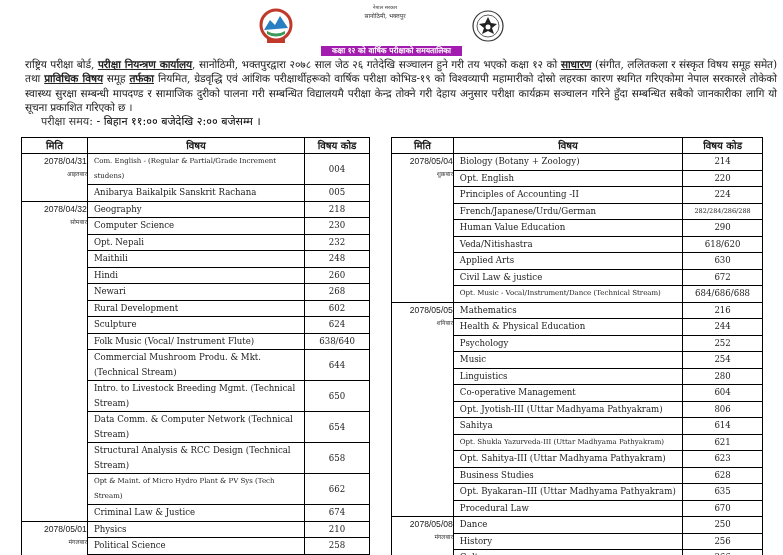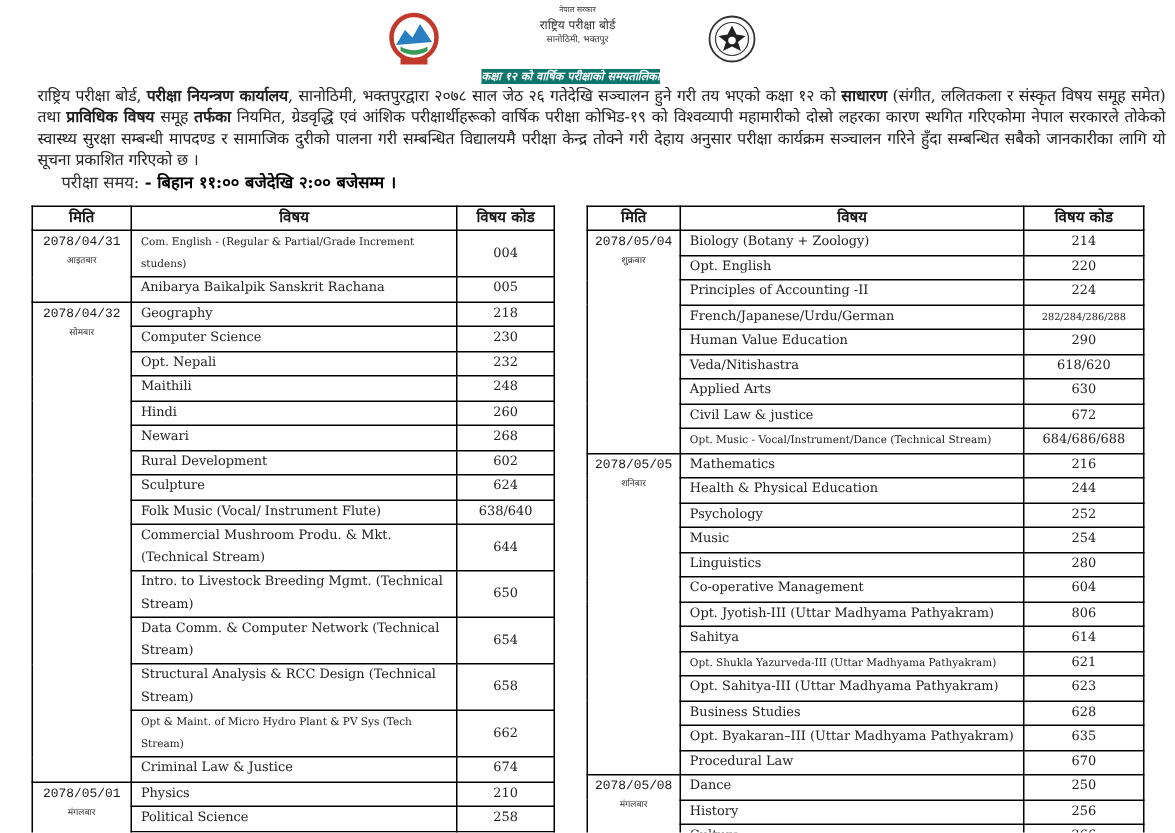--- a/index.html
+++ b/index.html
@@ -6,52 +6,51 @@
   body { width:783px; height:555px; overflow:hidden; position:relative; font-family:"DejaVu Serif", serif; color:#1a1a1a; }
   .header { position:absolute; left:0; top:0; width:783px; height:56px; }
   .logo { position:absolute; top:6px; width:36px; height:40px; }
   .logo-left { left:258px; }
   .logo-right { left:470px; }
   .hdr-text { position:absolute; left:300px; top:4px; width:170px; text-align:center; font-size:7px; line-height:11px; color:#333; }
   .hdr-text .l1 { font-size:5px; line-height:7px; }
   .hdr-text .l2 { font-size:8px; }
   .hdr-text .l3 { font-size:7.5px; }
   .hdr-text .l4 { font-size:6px; line-height:9px; }
-  .title-bar { position:absolute; left:321px; top:46px; background:#0f766e; color:#fff; font-size:7.5px; font-weight:bold; padding:0 0; height:10px; line-height:10px;font-style:italic; }
+  .title-bar { position:absolute; left:321px; top:46px; background:#a21caf; color:#fff; font-size:7.5px; font-weight:bold; padding:0 11px; height:10px; line-height:10px; }
   .intro { position:absolute; left:25px; top:57px; width:752px; font-size:10.5px; line-height:14.3px; color:#222; text-align:justify; letter-spacing:-0.1px; }
-  .intro b { font-weight:bold; }
+  .intro b { font-weight:bold;text-decoration:underline; }
   .exam-time { position:absolute; left:41px; top:115px; font-size:11px; line-height:14px; color:#333; }
-  .exam-time b { font-weight:bold; color:#000;margin-top:40px; }
+  .exam-time b { font-weight:normal; color:#000;margin-top:40px; }
   table.sched { position:absolute; border-collapse:collapse; font-family:"DejaVu Serif", serif; }
   table.sched td, table.sched th { border:1px solid #000; padding:0; height:15.5px; font-size:8.6px; line-height:15px; }
   table.sched th { font-size:10px; font-weight:bold; height:15px; }
   .t-left { left:21px; top:137px; width:349px; }
   .t-right { left:391px; top:137px; width:372px; }
-  td.date { vertical-align:top; text-align:center; font-family:Liberation Mono, monospace; font-size:8.5px; line-height:15px; }
+  td.date { vertical-align:top; text-align:right; font-family:Liberation Sans, sans-serif; font-size:8.5px; line-height:15px; }
   td.date .day { display:block; font-size:6px; line-height:10px; color:#333; }
   td.subj { padding-left:6px !important; text-align:left; color:#222; }
   td.subj.small { font-size:7px; }
   td.code { text-align:center; color:#222; }
   td.code.small { font-size:6.5px; }
 </style>
 </head>
 <body>
 
 <div class="header">
   <div class="logo logo-left">
     <svg width="36" height="40" viewBox="0 0 36 40">
       <circle cx="18" cy="19" r="15" fill="#fff" stroke="#c0392b" stroke-width="3"></circle>
       <path d="M6 24 L12 14 L17 19 L22 10 L30 22 Z" fill="#2a7fc2"></path>
       <path d="M9 25 Q18 30 27 25 L27 28 Q18 33 9 28 Z" fill="#3a9a5a"></path>
       <rect x="9" y="33" width="18" height="4" fill="#c0392b"></rect>
     </svg>
   </div>
   <div class="hdr-text">
     <div class="l1">नेपाल सरकार</div>
-    <div class="l2">राष्ट्रिय परीक्षा बोर्ड</div>
     <div class="l4">सानोठिमी, भक्तपुर</div>
   </div>
   <div class="logo logo-right">
     <svg width="36" height="40" viewBox="0 0 36 40">
       <circle cx="18" cy="20" r="15" fill="#fff" stroke="#333" stroke-width="1.2"></circle>
       <circle cx="18" cy="20" r="11" fill="#fff" stroke="#333" stroke-width="0.8"></circle>
       <path d="M18 11 L21 17 L27 18 L22 22 L24 28 L18 25 L12 28 L14 22 L9 18 L15 17 Z" fill="#222"></path>
       <circle cx="18" cy="21" r="2.5" fill="#fff"></circle>
     </svg>
   </div>

